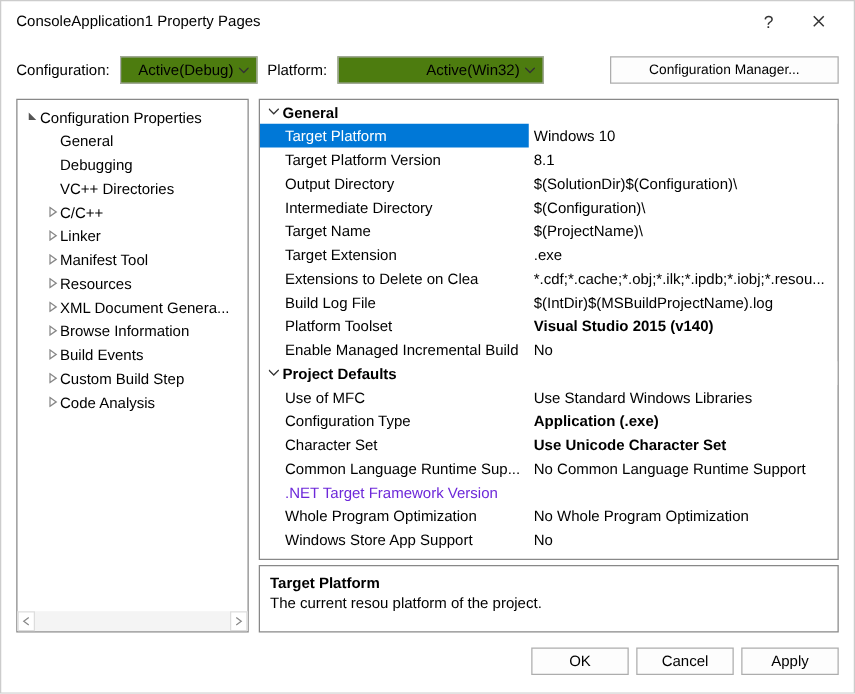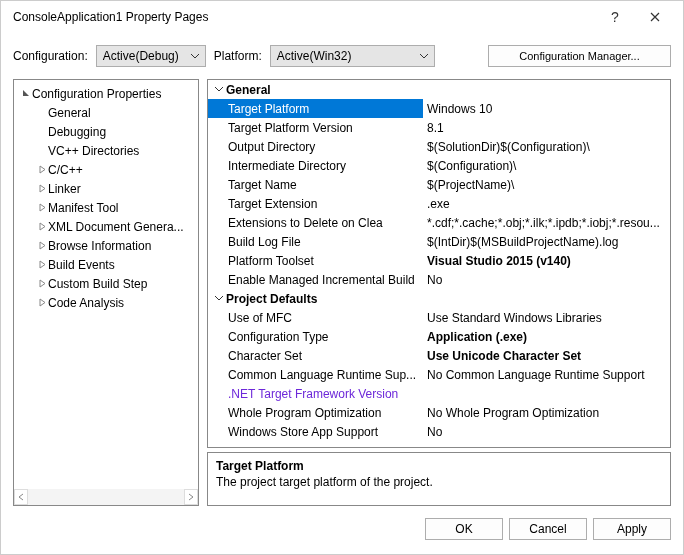--- a/index.html
+++ b/index.html
@@ -3,21 +3,21 @@
 <meta charset="utf-8">
 <style>
   * { box-sizing: border-box; font-family: "Segoe UI", Arial, sans-serif; }
   body { margin: 0; background: #fff; width: 684px; height: 555px; overflow: hidden; font-size: 12px; color: #000; }
   .window { width: 684px; height: 555px; display: flex; flex-direction: column; border: 1px solid #ccc; }
   .titlebar { height: 32px; display: flex; align-items: center; padding: 0 8px 0 12px; }
   .titlebar .title { flex: 1; font-size: 12px; }
   .titlebar .btn { width: 40px; height: 28px; display: flex; align-items: center; justify-content: center; font-size: 14px; color: #333; }
   .toprow { display: flex; align-items: center; gap: 8px; padding: 12px 12px 12px 12px; }
   .toprow label { font-size: 12px; }
-  .combo { position: relative; height: 22px; border: 1px solid #adadad; display: flex; align-items: center; padding: 0 18px 0 6px; background: #e5e5e5; font-size: 12px; }
+  .combo { position: relative; height: 22px; border: 1px solid #adadad; display: flex; align-items: center; padding: 0 18px 0 6px; background: #4d7c0f; font-size: 12px; justify-content: flex-end; }
   .combo .chev { position: absolute; right: 2px; top: 0; bottom: 0; width: 16px; display: flex; align-items: center; justify-content: center; }
   .cfgmgr-btn { height: 22px; border: 1px solid #adadad; background: #fdfdfd; padding: 0 10px; font-size: 11px; flex: 0 0 183px; display:flex;align-items:center;justify-content:center; }
   .bodyarea { flex: 1; display: flex; gap: 8px; padding: 0 12px 8px 12px; min-height: 0; }
   .tree { width: 186px; border: 1px solid #888; padding: 4px 0; overflow: hidden; position: relative; }
   .tree-scroll { position: absolute; left:0; right:0; bottom:0; height:16px; background:#f4f4f4; display:flex; }
   .tree-scroll .bar { height:100%; background:#fff; border:1px solid #ddd; flex:0 0 14px; }
   .tree-scroll .track { flex:1; }
   .treeitem { height: 19px; display: flex; align-items: center; padding-left: 6px; font-size: 12px; white-space: nowrap; overflow:hidden; }
   .treeitem .twist { width: 12px; display:inline-flex; justify-content:center; color:#555; font-size:10px; }
   .treeitem.level1 { padding-left: 6px; }
@@ -131,20 +131,28 @@
               </svg>
             </span>
             <span>Manifest Tool</span>
           </div>
           <div class="treeitem level2">
             <span class="twist">
               <svg width="9" height="9">
                 <path d="M2 1 L7 4.5 L2 8 Z" fill="none" stroke="#888"></path>
               </svg>
             </span>
+            <span>Resources</span>
+          </div>
+          <div class="treeitem level2">
+            <span class="twist">
+              <svg width="9" height="9">
+                <path d="M2 1 L7 4.5 L2 8 Z" fill="none" stroke="#888"></path>
+              </svg>
+            </span>
             <span>XML Document Genera...</span>
           </div>
           <div class="treeitem level2">
             <span class="twist">
               <svg width="9" height="9">
                 <path d="M2 1 L7 4.5 L2 8 Z" fill="none" stroke="#888"></path>
               </svg>
             </span>
             <span>Browse Information</span>
           </div>
@@ -270,21 +278,21 @@
             <div class="name">Whole Program Optimization</div>
             <div class="val">No Whole Program Optimization</div>
           </div>
           <div class="row">
             <div class="name">Windows Store App Support</div>
             <div class="val">No</div>
           </div>
         </div>
       <div class="desc">
         <div class="dt">Target Platform</div>
-        <div>The project target platform of the project.</div>
+        <div>The current resou platform of the project.</div>
       </div>
     </div>
 
   </div>
 
   <div class="footer">
     <button><span>OK</span></button>
     <button><span>Cancel</span></button>
     <button class="disabled"><span>Apply</span></button>
   </div>

